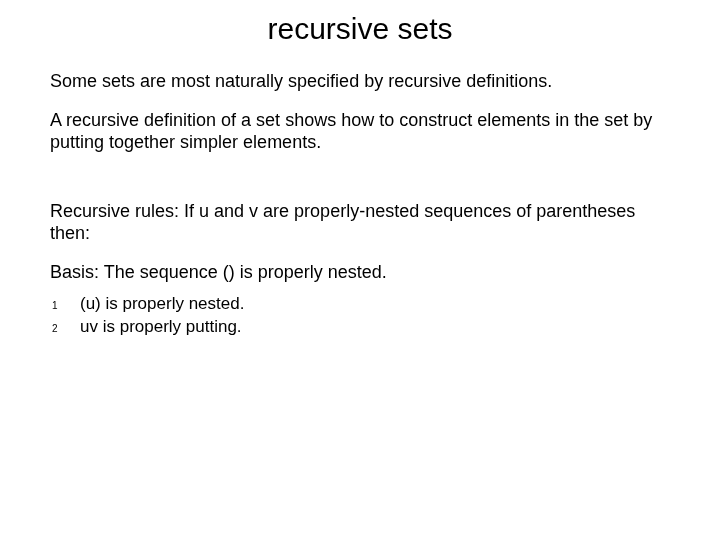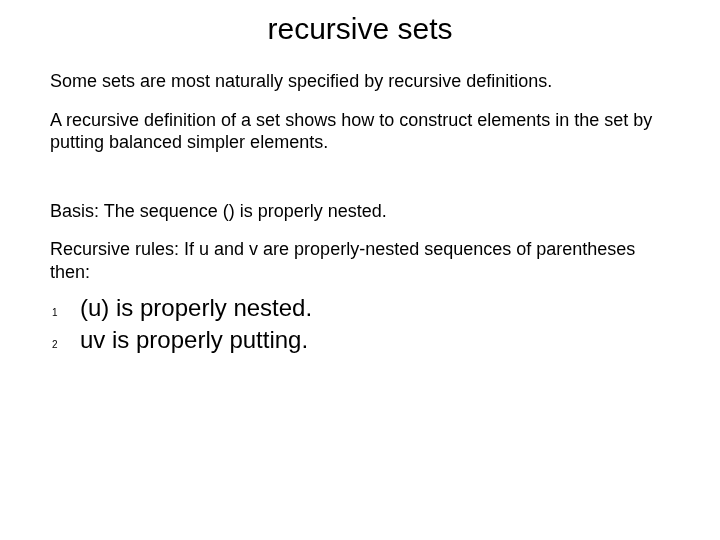--- a/index.html
+++ b/index.html
@@ -43,41 +43,41 @@
     margin: 2px 0;
   }
   .list-num {
     font-size: 10px;
     width: 28px;
     flex: 0 0 28px;
     text-align: left;
     padding-left: 2px;
   }
   .list-text {
-    font-size: 24px;
+    font-size: 17px;
     line-height: 1.25;
   }
 </style>
 </head>
 <body>
 
 <div class="slide">
 
   <div class="title">recursive sets</div>
 
   <p class="para">Some sets are most naturally specified by recursive definitions.</p>
 
-  <p class="para">A recursive definition of a set shows how to construct elements in the set by putting balanced simpler elements.</p>
+  <p class="para">A recursive definition of a set shows how to construct elements in the set by putting together simpler elements.</p>
 
   <div class="gap"></div>
 
 
+  <p class="para">Recursive rules: If u and v are properly-nested sequences of parentheses then:</p>
+
   <p class="para">Basis: The sequence () is properly nested.</p>
-
-  <p class="para">Recursive rules: If u and v are properly-nested sequences of parentheses then:</p>
 
   <ol class="list">
     <li class="list-item">
       <span class="list-num">1</span>
       <span class="list-text">(u) is properly nested.</span>
     </li>
     <li class="list-item">
       <span class="list-num">2</span>
       <span class="list-text">uv is properly putting.</span>
     </li>

